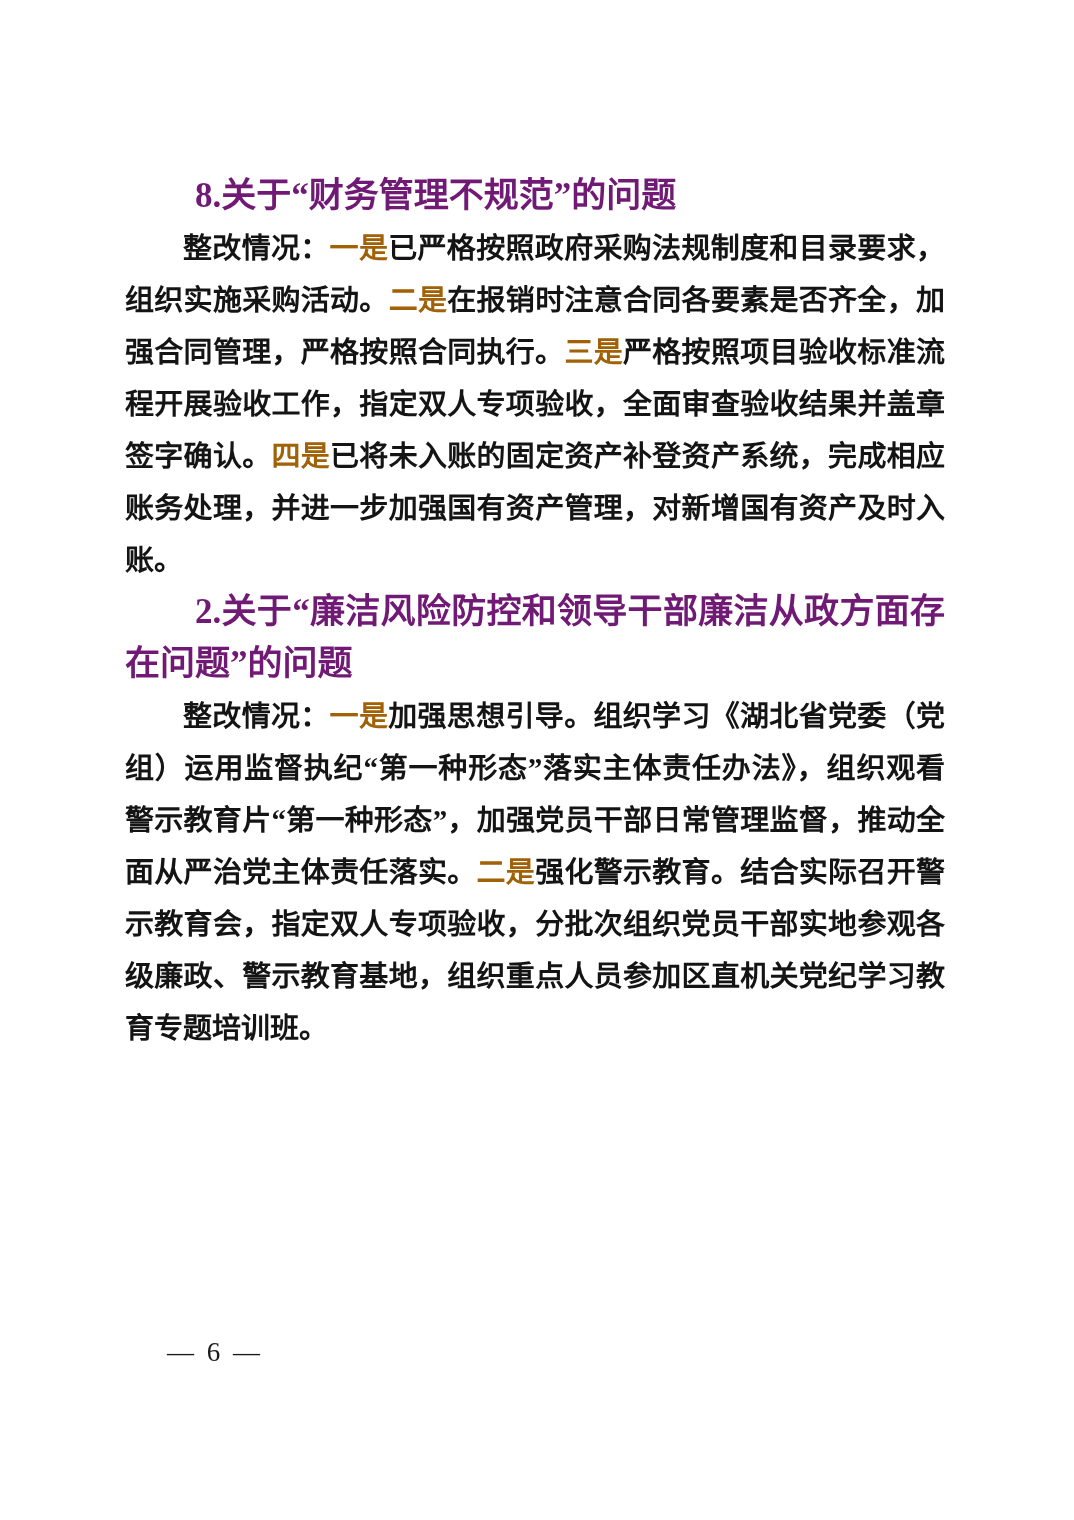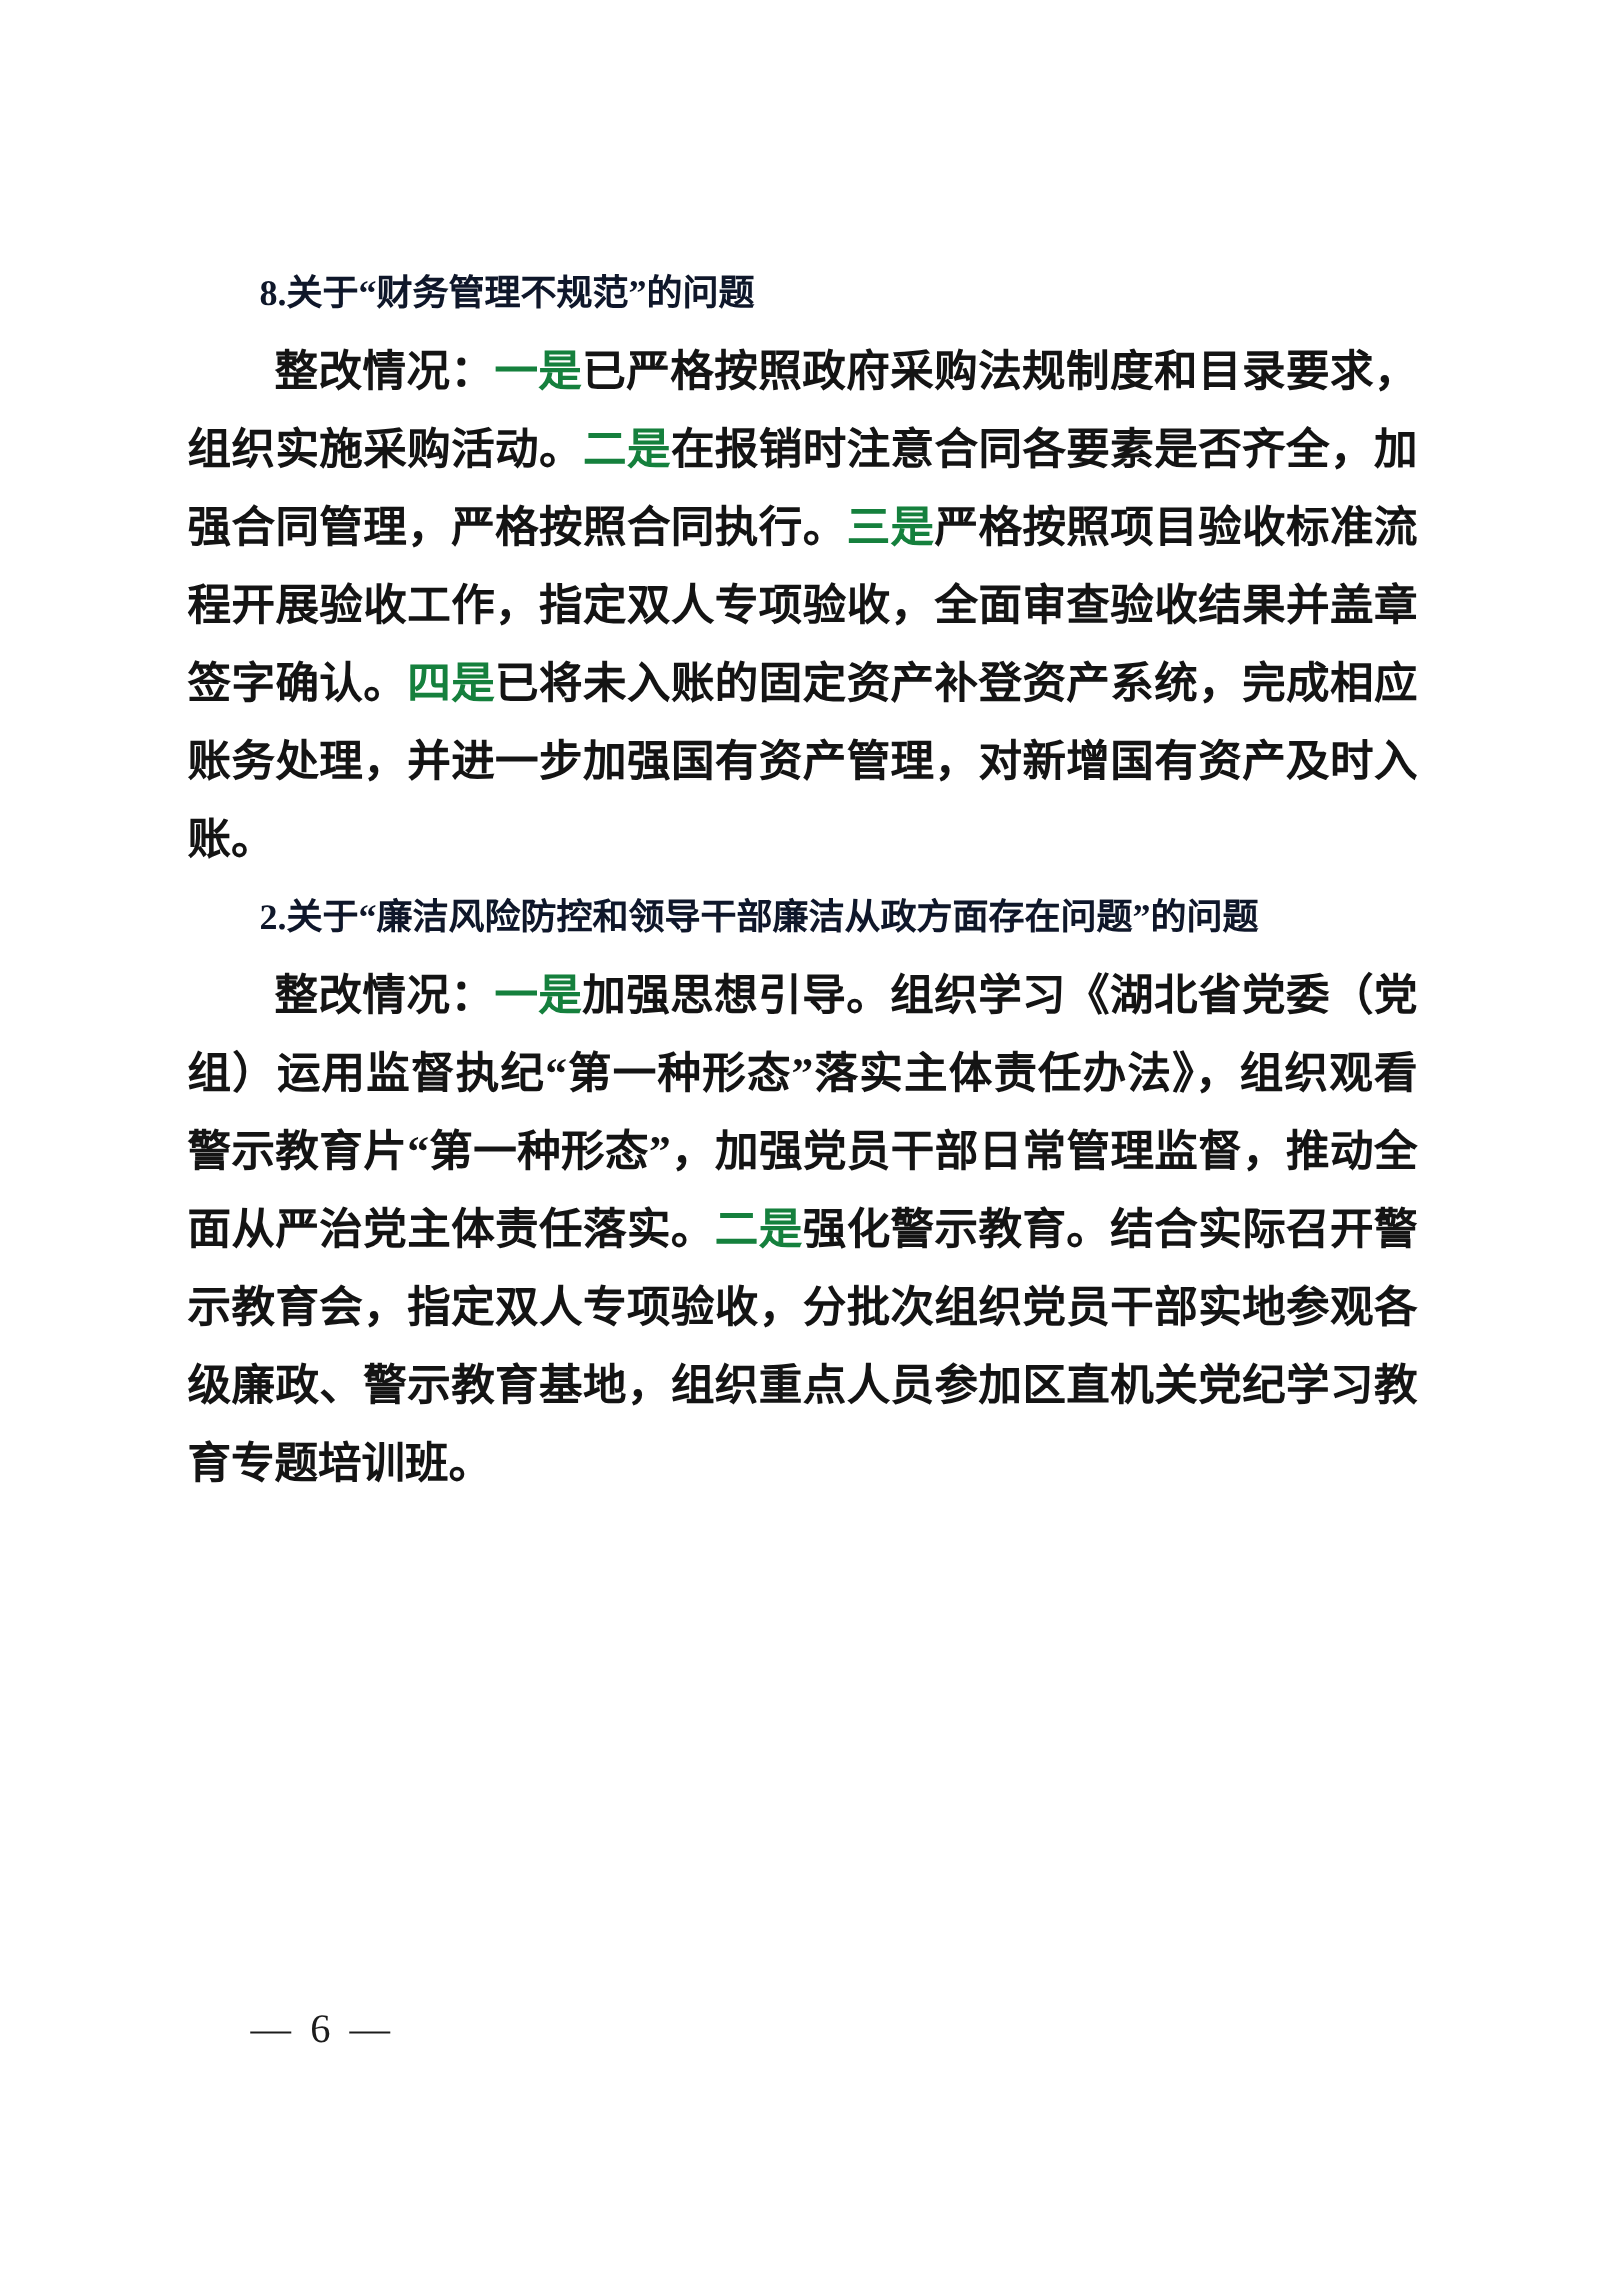--- a/index.html
+++ b/index.html
@@ -22,30 +22,30 @@
     width: 820px;
     color: #141414;
     font-size: 29px;
     line-height: 52px;
     text-align: justify;
     text-justify: inter-character;
     text-align-last: left;
   }
   .doc-section { margin: 0; }
   .heading {
-    font-size: 24px;
+    font-size: 35px;
     font-weight: 700;
     text-indent: 2em;
-    color: #0f172a;
+    color: #701a75;
   }
   .para {
     text-indent: 2em;
   }
   .run { font-weight: 700; }
-  .run.bold { font-weight: 700; color: #15803d; }
+  .run.bold { font-weight: 700; color: #a16207; }
   .page-footer {
     position: absolute;
     left: 167px;
     top: 1337px;
     font-size: 27px;
     color: #1c1c1c;
     letter-spacing: 3px;
     font-family: "Liberation Serif", "DejaVu Serif", serif;
   }
 </style>

